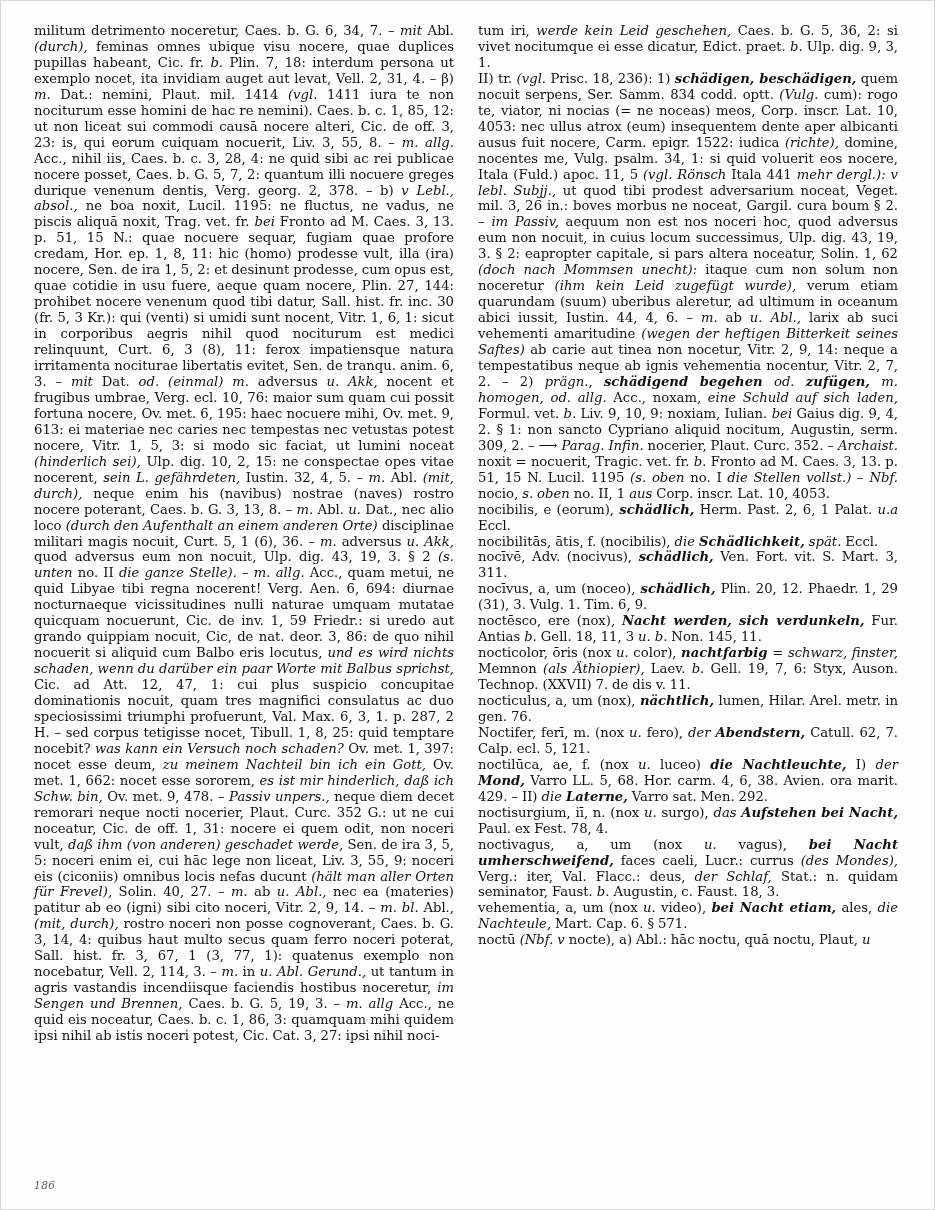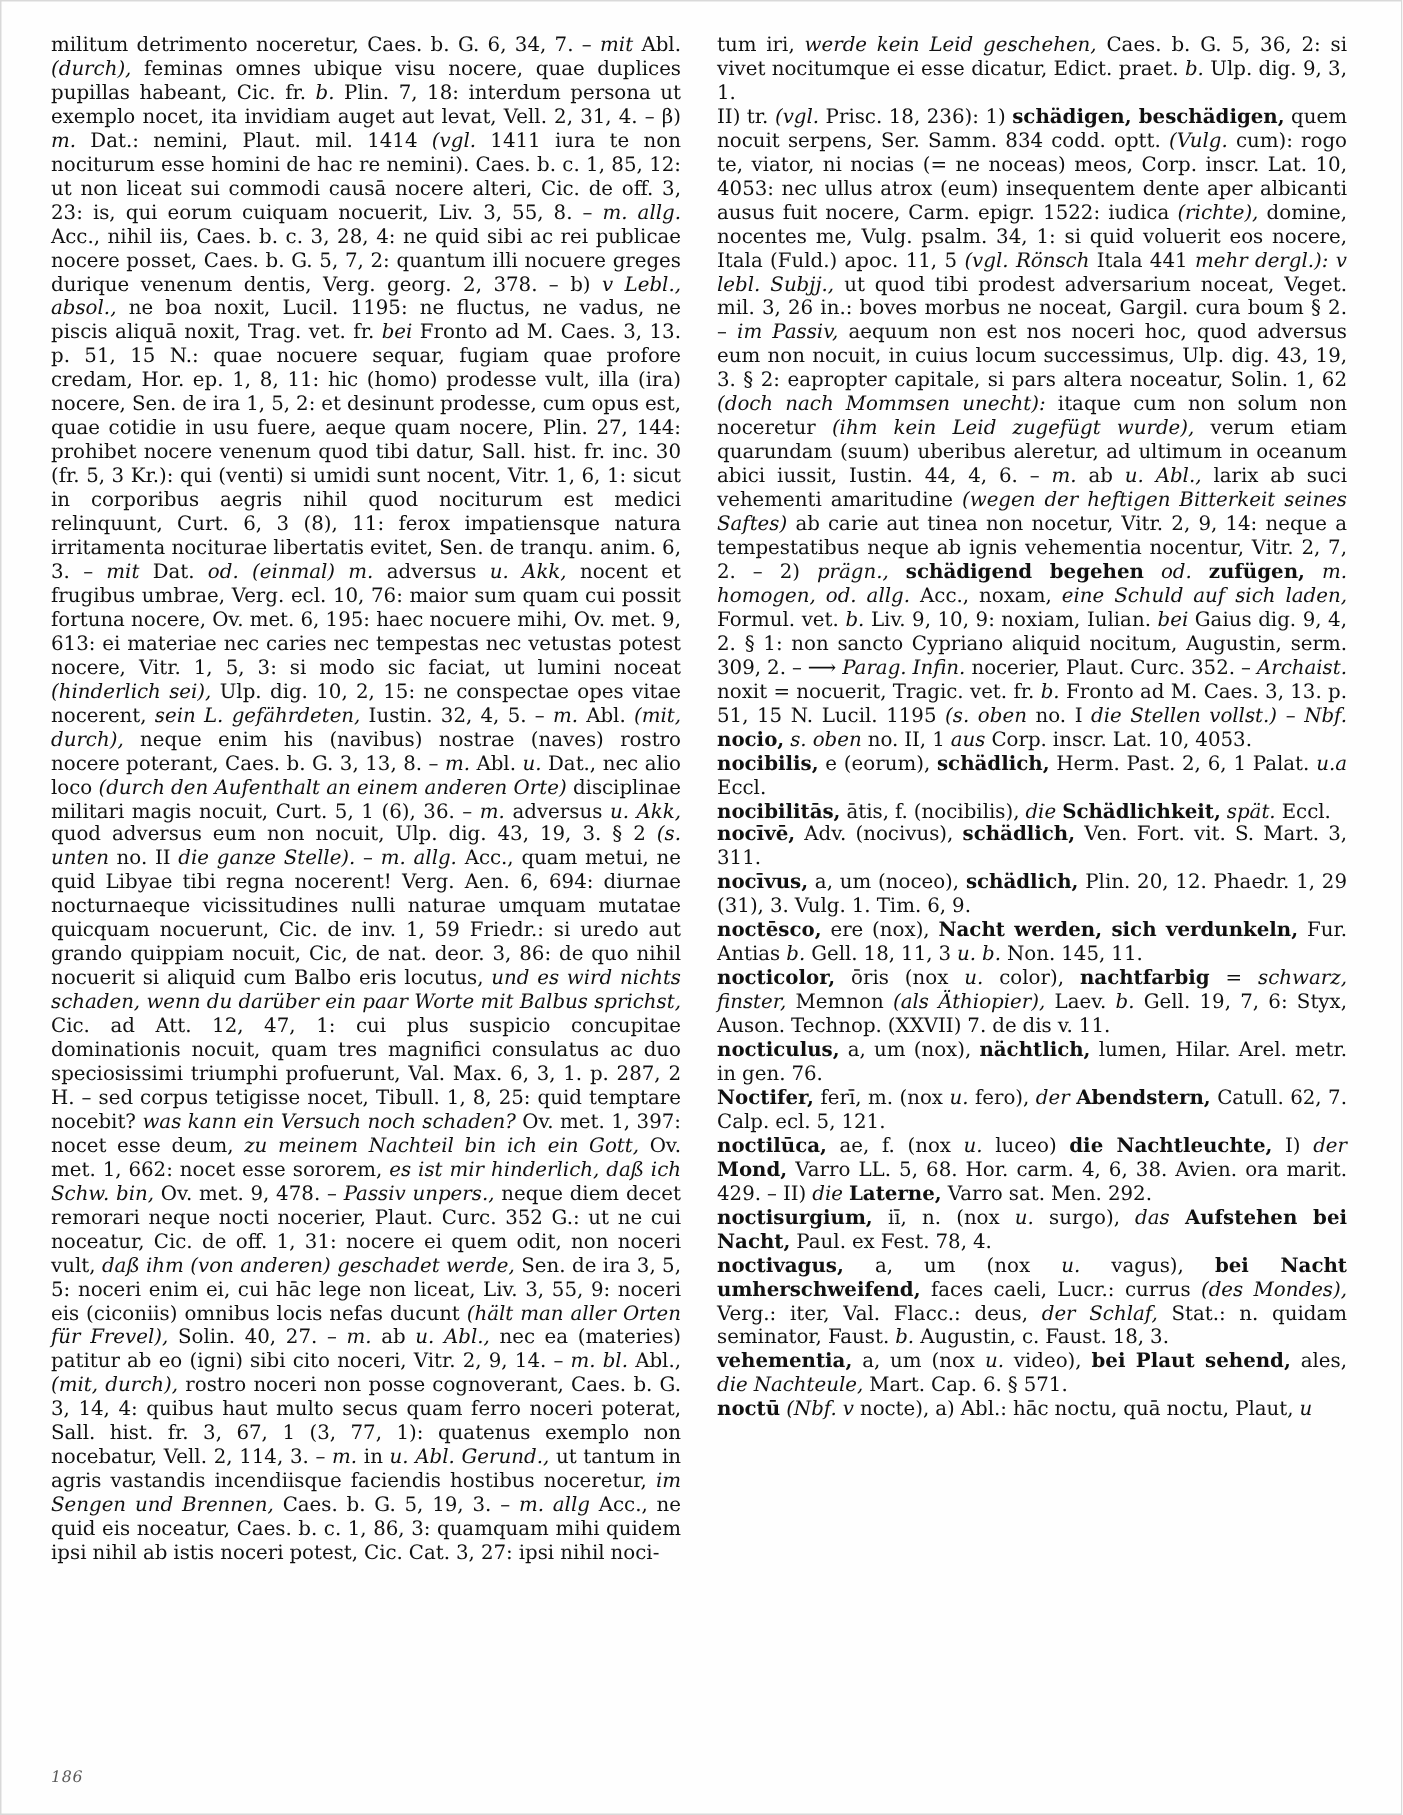--- a/index.html
+++ b/index.html
@@ -39,22 +39,22 @@
     line-height: 15.95px;
     text-align: justify;
     text-justify: inter-word;
     color: #111111;
     -webkit-hyphens: none;
     hyphens: none;
     word-spacing: -0.2px;
   }
   .col .entry + .entry { margin-top: 0; }
   i, .it { font-style: italic; }
-  b, .bd { font-weight: bold; }
-  .bi { font-weight: bold; }
+  b, .bd { font-weight: normal; }
+  .bi { font-weight: bold; font-style: italic; }
   .pagenum {
     position: absolute;
     left: 33px;
     bottom: 18px;
     font-size: 10.5px;
     color: #5a5a5a;
     font-family: "DejaVu Serif", "Liberation Serif", serif;
     letter-spacing: 0.5px;
     font-style: italic;
   }
@@ -78,21 +78,21 @@
         <div class="entry"><span class="bd">nocibilitās,</span><span> ātis, f. (nocibilis), </span><span class="it">die</span><span> </span><span class="bi">Schädlichkeit,</span><span> </span><span class="it">spät.</span><span> Eccl.</span></div>
         <div class="entry"><span class="bd">nocīvē,</span><span> Adv. (nocivus), </span><span class="bi">schädlich,</span><span> Ven. Fort. vit. S. Mart. 3, 311.</span></div>
         <div class="entry"><span class="bd">nocīvus,</span><span> a, um (noceo), </span><span class="bi">schädlich,</span><span> Plin. 20, 12. Phaedr. 1, 29 (31), 3. Vulg. 1. Tim. 6, 9.</span></div>
         <div class="entry"><span class="bd">noctēsco,</span><span> ere (nox), </span><span class="bi">Nacht werden, sich verdunkeln,</span><span> Fur. Antias </span><span class="it">b.</span><span> Gell. 18, 11, 3 </span><span class="it">u. b.</span><span> Non. 145, 11.</span></div>
         <div class="entry"><span class="bd">nocticolor,</span><span> ōris (nox </span><span class="it">u.</span><span> color), </span><span class="bi">nachtfarbig</span><span> = </span><span class="it">schwarz, finster,</span><span> Memnon </span><span class="it">(als Äthiopier),</span><span> Laev. </span><span class="it">b.</span><span> Gell. 19, 7, 6: Styx, Auson. Technop. (XXVII) 7. de dis v. 11.</span></div>
         <div class="entry"><span class="bd">nocticulus,</span><span> a, um (nox), </span><span class="bi">nächtlich,</span><span> lumen, Hilar. Arel. metr. in gen. 76.</span></div>
         <div class="entry"><span class="bd">Noctifer,</span><span> ferī, m. (nox </span><span class="it">u.</span><span> fero), </span><span class="it">der</span><span> </span><span class="bi">Abendstern,</span><span> Catull. 62, 7. Calp. ecl. 5, 121.</span></div>
         <div class="entry"><span class="bd">noctilūca,</span><span> ae, f. (nox </span><span class="it">u.</span><span> luceo) </span><span class="bi">die Nachtleuchte,</span><span> I) </span><span class="it">der</span><span> </span><span class="bi">Mond,</span><span> Varro LL. 5, 68. Hor. carm. 4, 6, 38. Avien. ora marit. 429. – II) </span><span class="it">die</span><span> </span><span class="bi">Laterne,</span><span> Varro sat. Men. 292.</span></div>
         <div class="entry"><span class="bd">noctisurgium,</span><span> iī, n. (nox </span><span class="it">u.</span><span> surgo), </span><span class="it">das</span><span> </span><span class="bi">Aufstehen bei Nacht,</span><span> Paul. ex Fest. 78, 4.</span></div>
         <div class="entry"><span class="bd">noctivagus,</span><span> a, um (nox </span><span class="it">u.</span><span> vagus), </span><span class="bi">bei Nacht umherschweifend,</span><span> faces caeli, Lucr.: currus </span><span class="it">(des Mondes),</span><span> Verg.: iter, Val. Flacc.: deus, </span><span class="it">der Schlaf,</span><span> Stat.: n. quidam seminator, Faust. </span><span class="it">b.</span><span> Augustin, c. Faust. 18, 3.</span></div>
-        <div class="entry"><span class="bd">vehementia,</span><span> a, um (nox </span><span class="it">u.</span><span> video), </span><span class="bi">bei Plaut sehend,</span><span> ales, </span><span class="it">die Nachteule,</span><span> Mart. Cap. 6. § 571.</span></div>
+        <div class="entry"><span class="bd">vehementia,</span><span> a, um (nox </span><span class="it">u.</span><span> video), </span><span class="bi">bei Nacht etiam,</span><span> ales, </span><span class="it">die Nachteule,</span><span> Mart. Cap. 6. § 571.</span></div>
         <div class="entry"><span class="bd">noctū</span><span> </span><span class="it">(Nbf. v</span><span> nocte), a) Abl.: hāc noctu, quā noctu, Plaut, </span><span class="it">u</span></div>
       </div>
 
   </div>
 
   <div class="pagenum">186</div>
 
 </div>
 
 </body></html>

